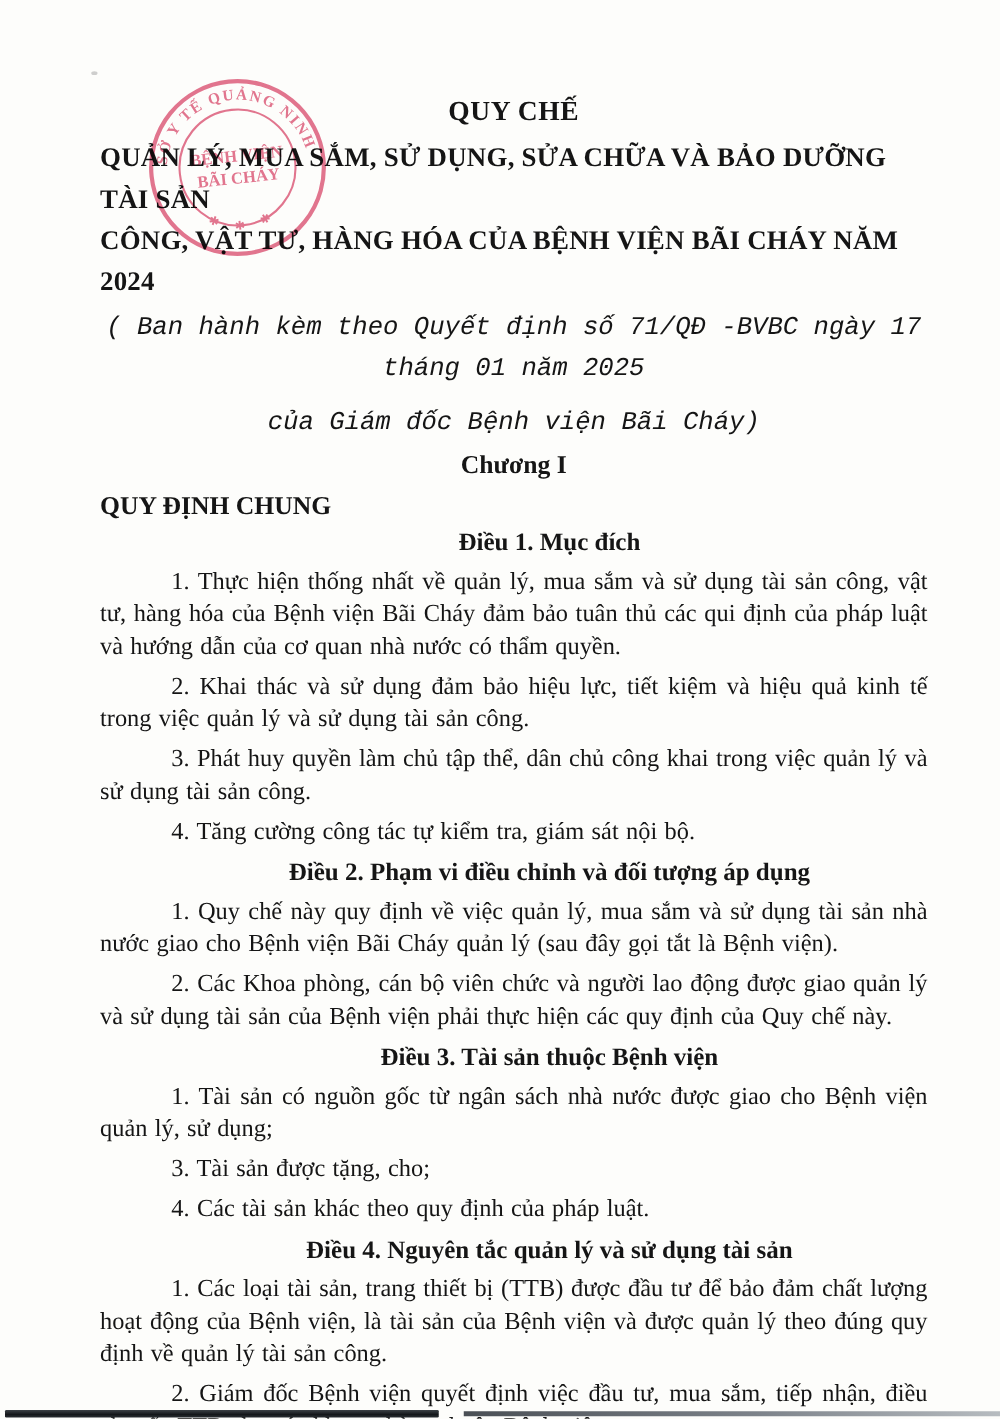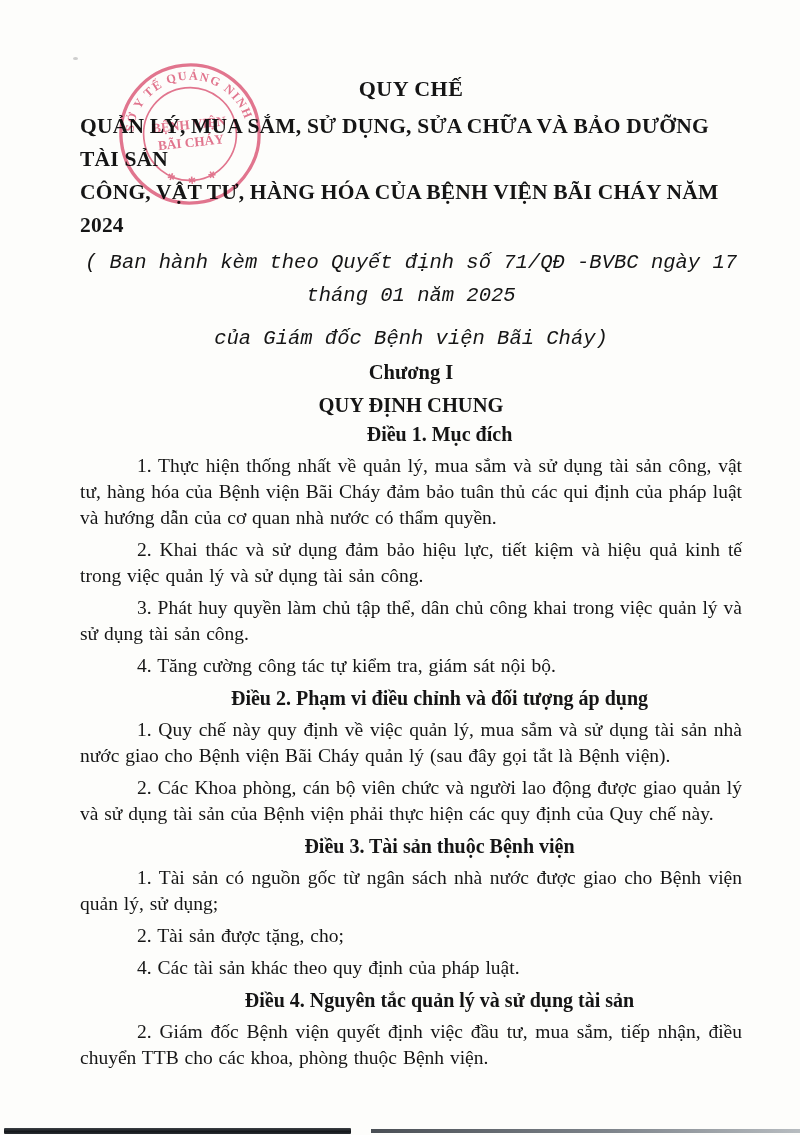--- a/index.html
+++ b/index.html
@@ -32,21 +32,21 @@
   }
   .subtitle{
     font-size:20.5px;font-style:italic;text-align:center;
     line-height:33px;margin-top:4px;font-family:Liberation Mono, monospace;
   }
   .chapter-no{
     font-size:20.5px;font-weight:bold;text-align:center;
     line-height:26px;margin-top:4px;
   }
   .chapter-title{
-    font-size:20.5px;font-weight:bold;text-align:center;
+    font-size:20.5px;font-weight:bold;
     line-height:26px;margin-top:7px;
   }
   .article-heading{
     font-size:20px;font-weight:bold;
     line-height:26px;margin:6px 0 0 0;
     text-indent:57px;
     text-align:center;
   }
   #articles > .article-heading:first-child{margin-top:3px;}
   .body-par{
@@ -118,22 +118,23 @@
         <div class="article-heading">Điều 1. Mục đích</div>
         <p class="body-par">1. Thực hiện thống nhất về quản lý, mua sắm và sử dụng tài sản công, vật tư, hàng hóa của Bệnh viện Bãi Cháy đảm bảo tuân thủ các qui định của pháp luật và hướng dẫn của cơ quan nhà nước có thẩm quyền.</p>
         <p class="body-par">2. Khai thác và sử dụng đảm bảo hiệu lực, tiết kiệm và hiệu quả kinh tế trong việc quản lý và sử dụng tài sản công.</p>
         <p class="body-par">3. Phát huy quyền làm chủ tập thể, dân chủ công khai trong việc quản lý và sử dụng tài sản công.</p>
         <p class="body-par">4. Tăng cường công tác tự kiểm tra, giám sát nội bộ.</p>
         <div class="article-heading">Điều 2. Phạm vi điều chỉnh và đối tượng áp dụng</div>
         <p class="body-par">1. Quy chế này quy định về việc quản lý, mua sắm và sử dụng tài sản nhà nước giao cho Bệnh viện Bãi Cháy quản lý (sau đây gọi tắt là Bệnh viện).</p>
         <p class="body-par">2. Các Khoa phòng, cán bộ viên chức và người lao động được giao quản lý và sử dụng tài sản của Bệnh viện phải thực hiện các quy định của Quy chế này.</p>
         <div class="article-heading">Điều 3. Tài sản thuộc Bệnh viện</div>
         <p class="body-par">1. Tài sản có nguồn gốc từ ngân sách nhà nước được giao cho Bệnh viện quản lý, sử dụng;</p>
-        <p class="body-par">2. Tài sản được tặng, cho;</p>
+        <p class="body-par">3. Tài sản được tặng, cho;</p>
         <p class="body-par">4. Các tài sản khác theo quy định của pháp luật.</p>
         <div class="article-heading">Điều 4. Nguyên tắc quản lý và sử dụng tài sản</div>
+        <p class="body-par">1. Các loại tài sản, trang thiết bị (TTB) được đầu tư để bảo đảm chất lượng hoạt động của Bệnh viện, là tài sản của Bệnh viện và được quản lý theo đúng quy định về quản lý tài sản công.</p>
         <p class="body-par">2. Giám đốc Bệnh viện quyết định việc đầu tư, mua sắm, tiếp nhận, điều chuyển TTB cho các khoa, phòng thuộc Bệnh viện.</p>
       </div>
   </div>
 
   <div class="scan-bar-left"></div>
   <div class="scan-bar-right"></div>
 </div>
 
 </body></html>

